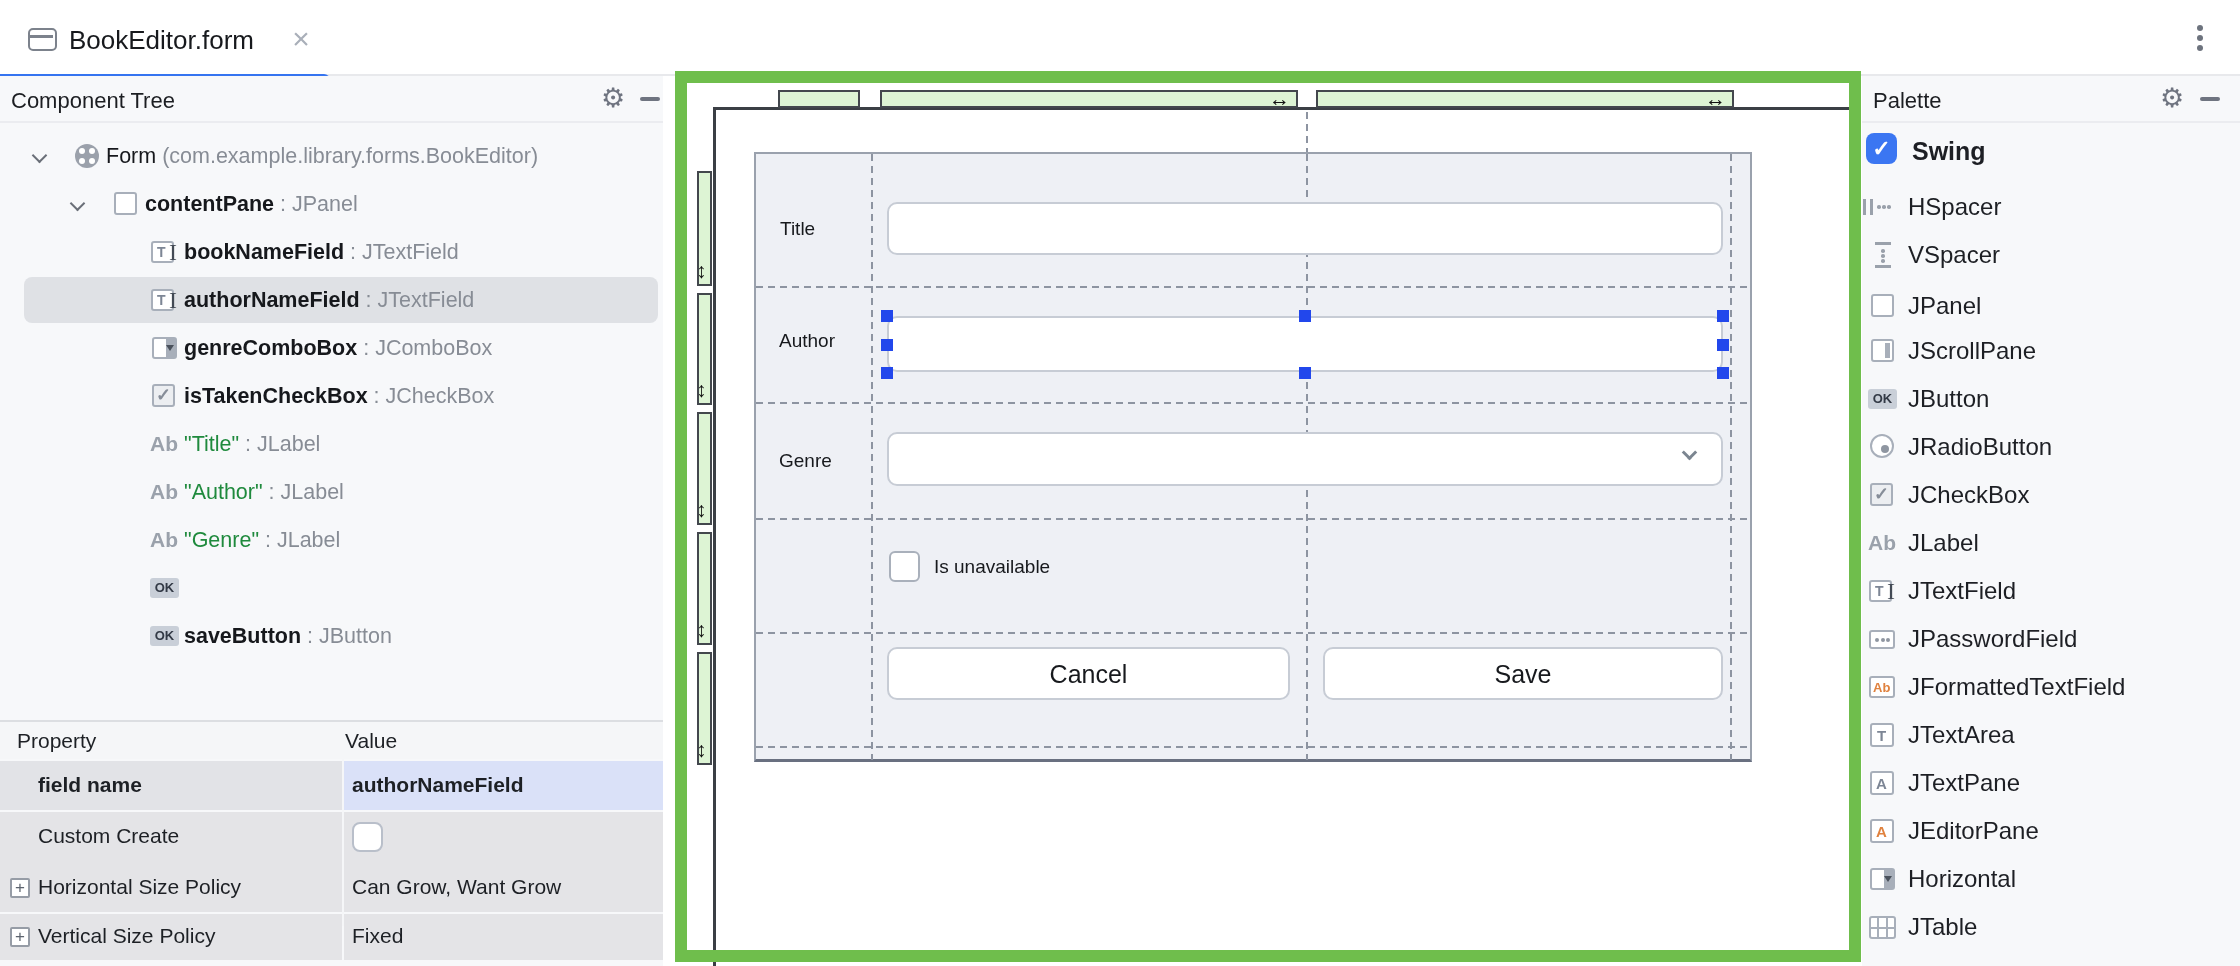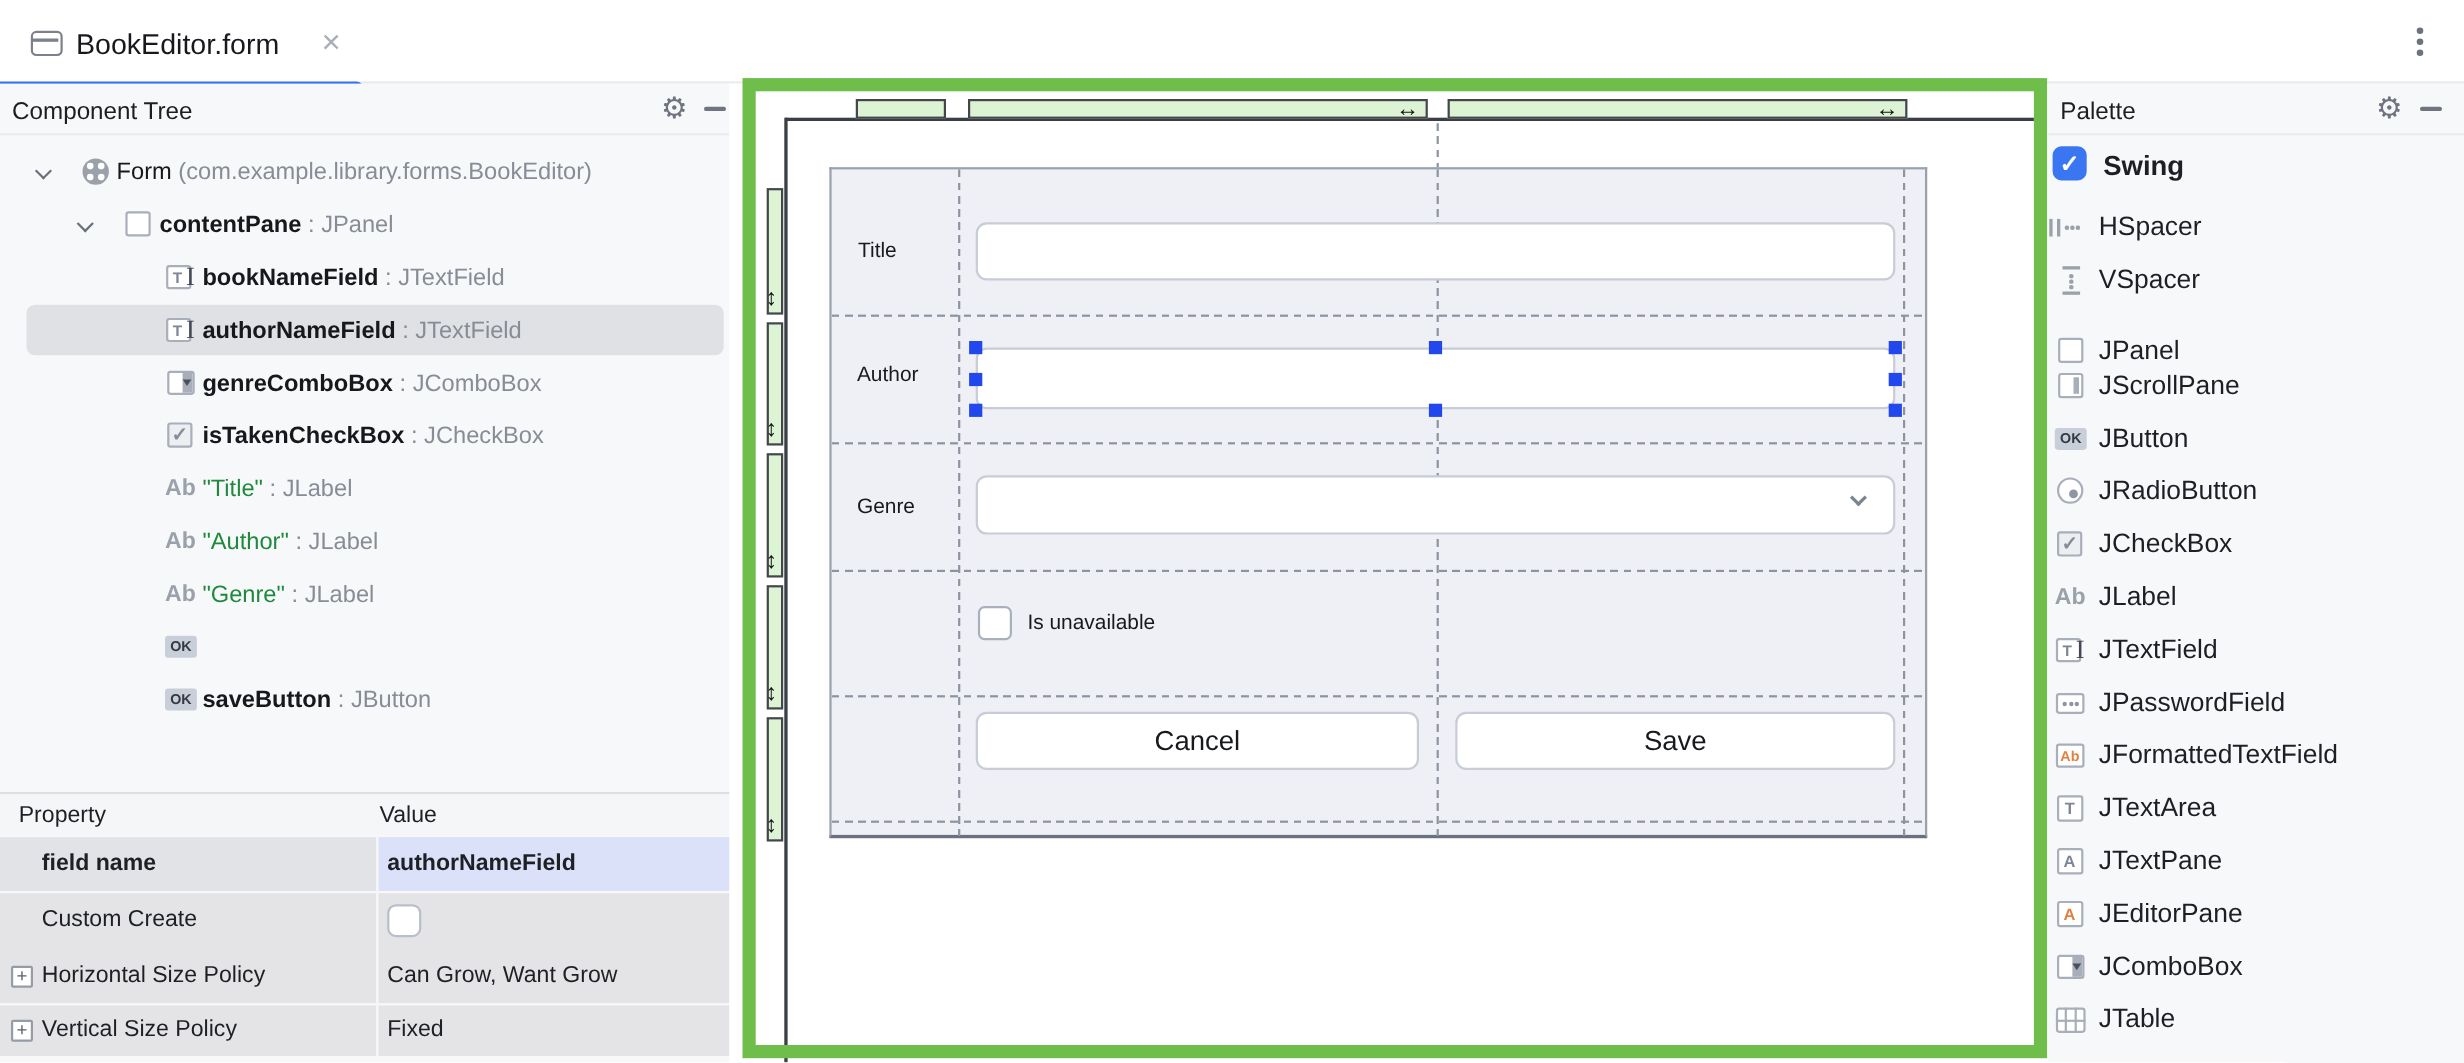--- a/index.html
+++ b/index.html
@@ -313,21 +313,21 @@
     </div>
     <div id="pal-items">
         <div class="pal-row" style="top: 107px;">
           <span class="pal-icon"><span class="icon-wrap"><span class="hsp-bar" style="left: 2px;"></span><span class="hsp-bar" style="right: 2px;"></span><span class="hsp-dots" style=""><i style="left: 9px;"></i><i style="left: 14px;"></i><i style="left: 19px;"></i></span></span></span>
           <span class="pal-label">HSpacer</span>
         </div>
         <div class="pal-row" style="top: 155px;">
           <span class="pal-icon"><span class="icon-wrap"><span class="icon-wrap vsp" style="position: absolute; left: 0px; top: 0px; width: 30px; height: 30px;"><span class="hsp-bar" style="left: 2px;"></span><span class="hsp-bar" style="right: 2px;"></span><span class="hsp-dots"><i style="left: 9px;"></i><i style="left: 14px;"></i><i style="left: 19px;"></i></span></span></span></span>
           <span class="pal-label">VSpacer</span>
         </div>
-        <div class="pal-row" style="top: 219px;">
+        <div class="pal-row" style="top: 206px;">
           <span class="pal-icon"><span class="icon-wrap"><span class="ic-box" style="left: 3px; top: 3px; width: 23px; height: 23px;"></span></span></span>
           <span class="pal-label">JPanel</span>
         </div>
         <div class="pal-row" style="top: 251px;">
           <span class="pal-icon"><span class="icon-wrap"><span class="ic-box" style="left: 3px; top: 3px; width: 23px; height: 23px;"></span><span class="cb-seg" style="left: 17px; top: 7px; width: 5px; height: 15px;"></span></span></span>
           <span class="pal-label">JScrollPane</span>
         </div>
         <div class="pal-row" style="top: 299px;">
           <span class="pal-icon"><span class="icon-wrap"><span class="ok-badge" style="left: 0px; top: 5px; width: 29px; height: 20px; font-size: 13px; line-height: 20px;">OK</span></span></span>
           <span class="pal-label">JButton</span>
@@ -367,21 +367,21 @@
         <div class="pal-row" style="top: 683px;">
           <span class="pal-icon"><span class="icon-wrap"><span class="ic-box" style="left: 2px; top: 3px; width: 24px; height: 24px;"></span><span class="ic-txt" style="left: 8px; top: 7px; font-size: 15px;">A</span></span></span>
           <span class="pal-label">JTextPane</span>
         </div>
         <div class="pal-row" style="top: 731px;">
           <span class="pal-icon"><span class="icon-wrap"><span class="ic-box" style="left: 2px; top: 3px; width: 24px; height: 24px;"></span><span class="ic-txt orange" style="left: 8px; top: 7px; font-size: 15px;">A</span></span></span>
           <span class="pal-label">JEditorPane</span>
         </div>
         <div class="pal-row" style="top: 779px;">
           <span class="pal-icon"><span class="icon-wrap"><span class="ic-box" style="left: 2px; top: 4px; width: 25px; height: 22px;"></span><span class="cb-seg" style="left: 16px; top: 6px; width: 9px; height: 18px;"></span><span class="tri-down" style="left: 16px; top: 12px; border-left-width: 4px; border-right-width: 4px; border-top-width: 6px;"></span></span></span>
-          <span class="pal-label">JComboBox</span>
+          <span class="pal-label">Horizontal</span>
         </div>
         <div class="pal-row" style="top: 827px;">
           <span class="pal-icon"><span class="icon-wrap"><span class="ic-box" style="left: 1px; top: 4px; width: 27px; height: 23px; background: rgb(255, 255, 255);"></span><span class="tbl-head" style="left: 1px; top: 4px; right: 2px;"></span><span class="tbl-line-v" style="left: 9px; top: 4px; height: 23px;"></span><span class="tbl-line-v" style="left: 18px; top: 4px; height: 23px;"></span><span class="tbl-line-h" style="left: 1px; top: 15px; width: 27px;"></span></span></span>
           <span class="pal-label">JTable</span>
         </div>
         <div class="pal-row" style="top: 875px;">
           <span class="pal-icon"><span class="icon-wrap"></span></span>
         </div>
       </div>
   </div>

